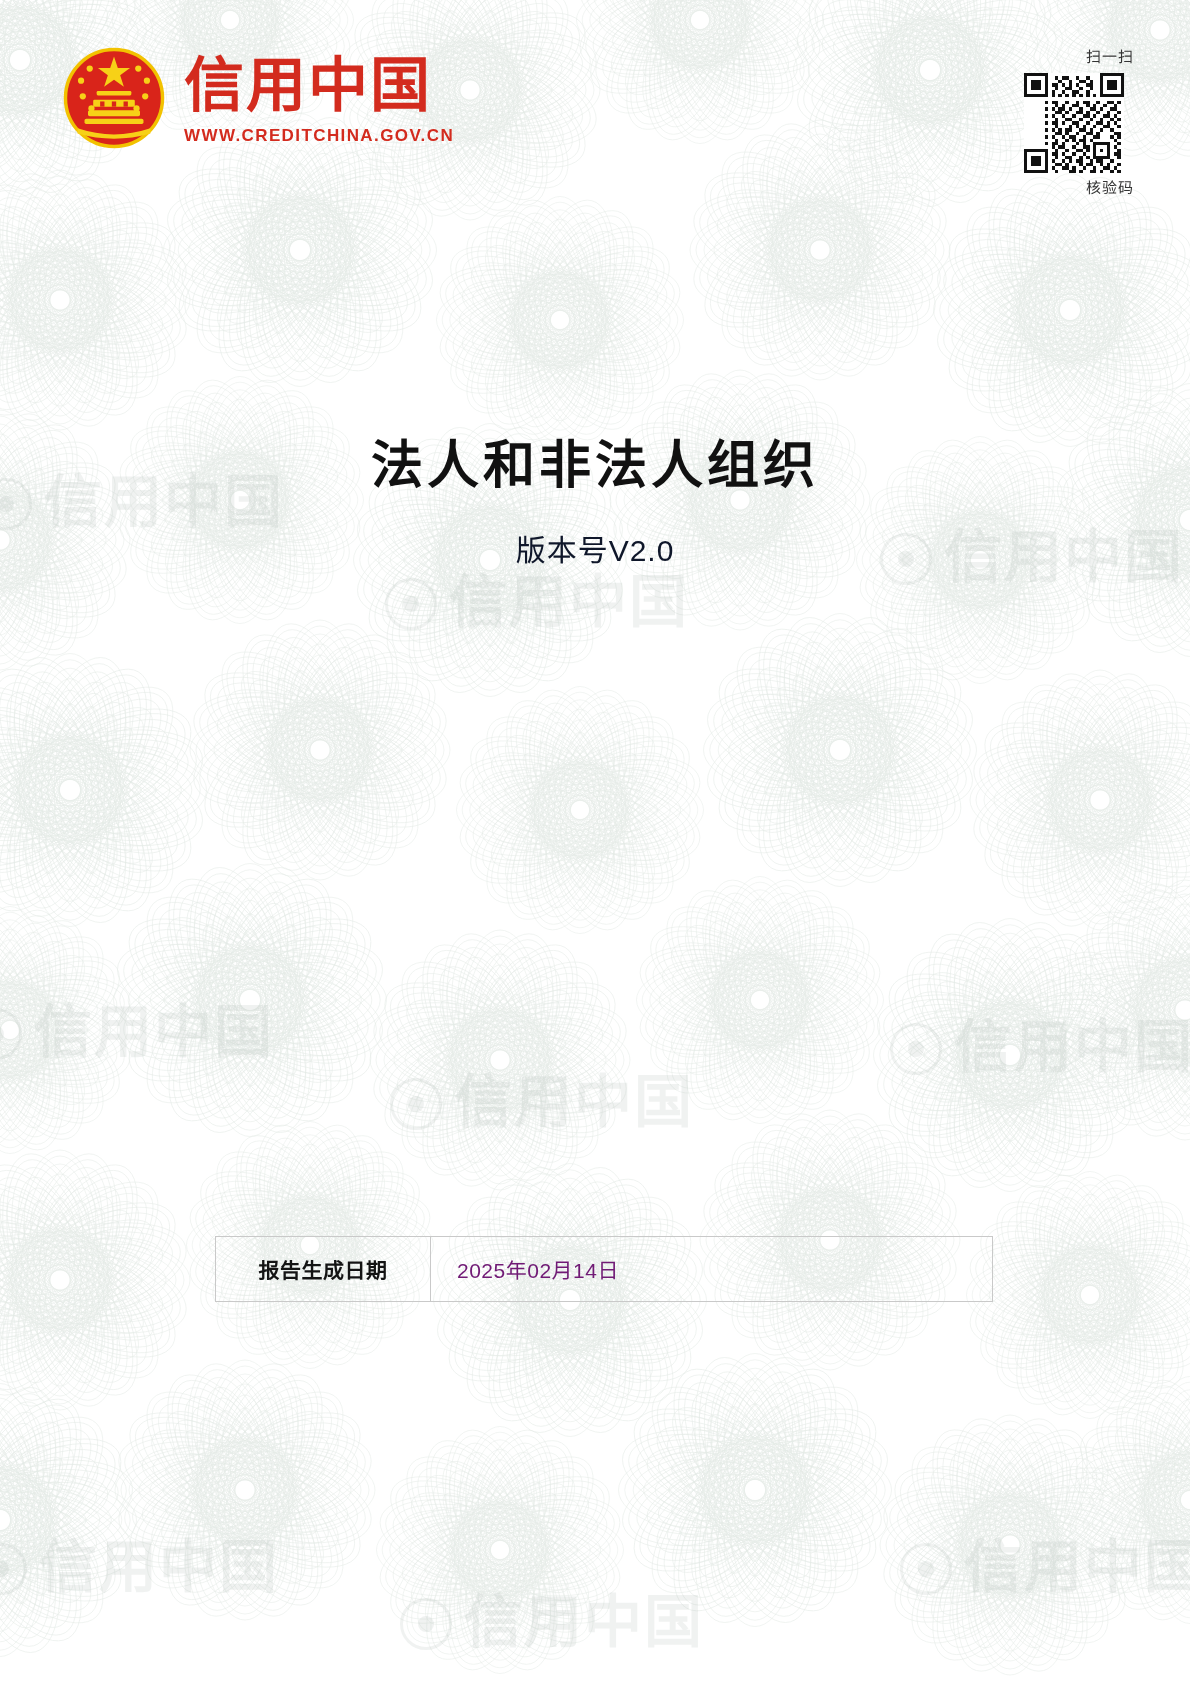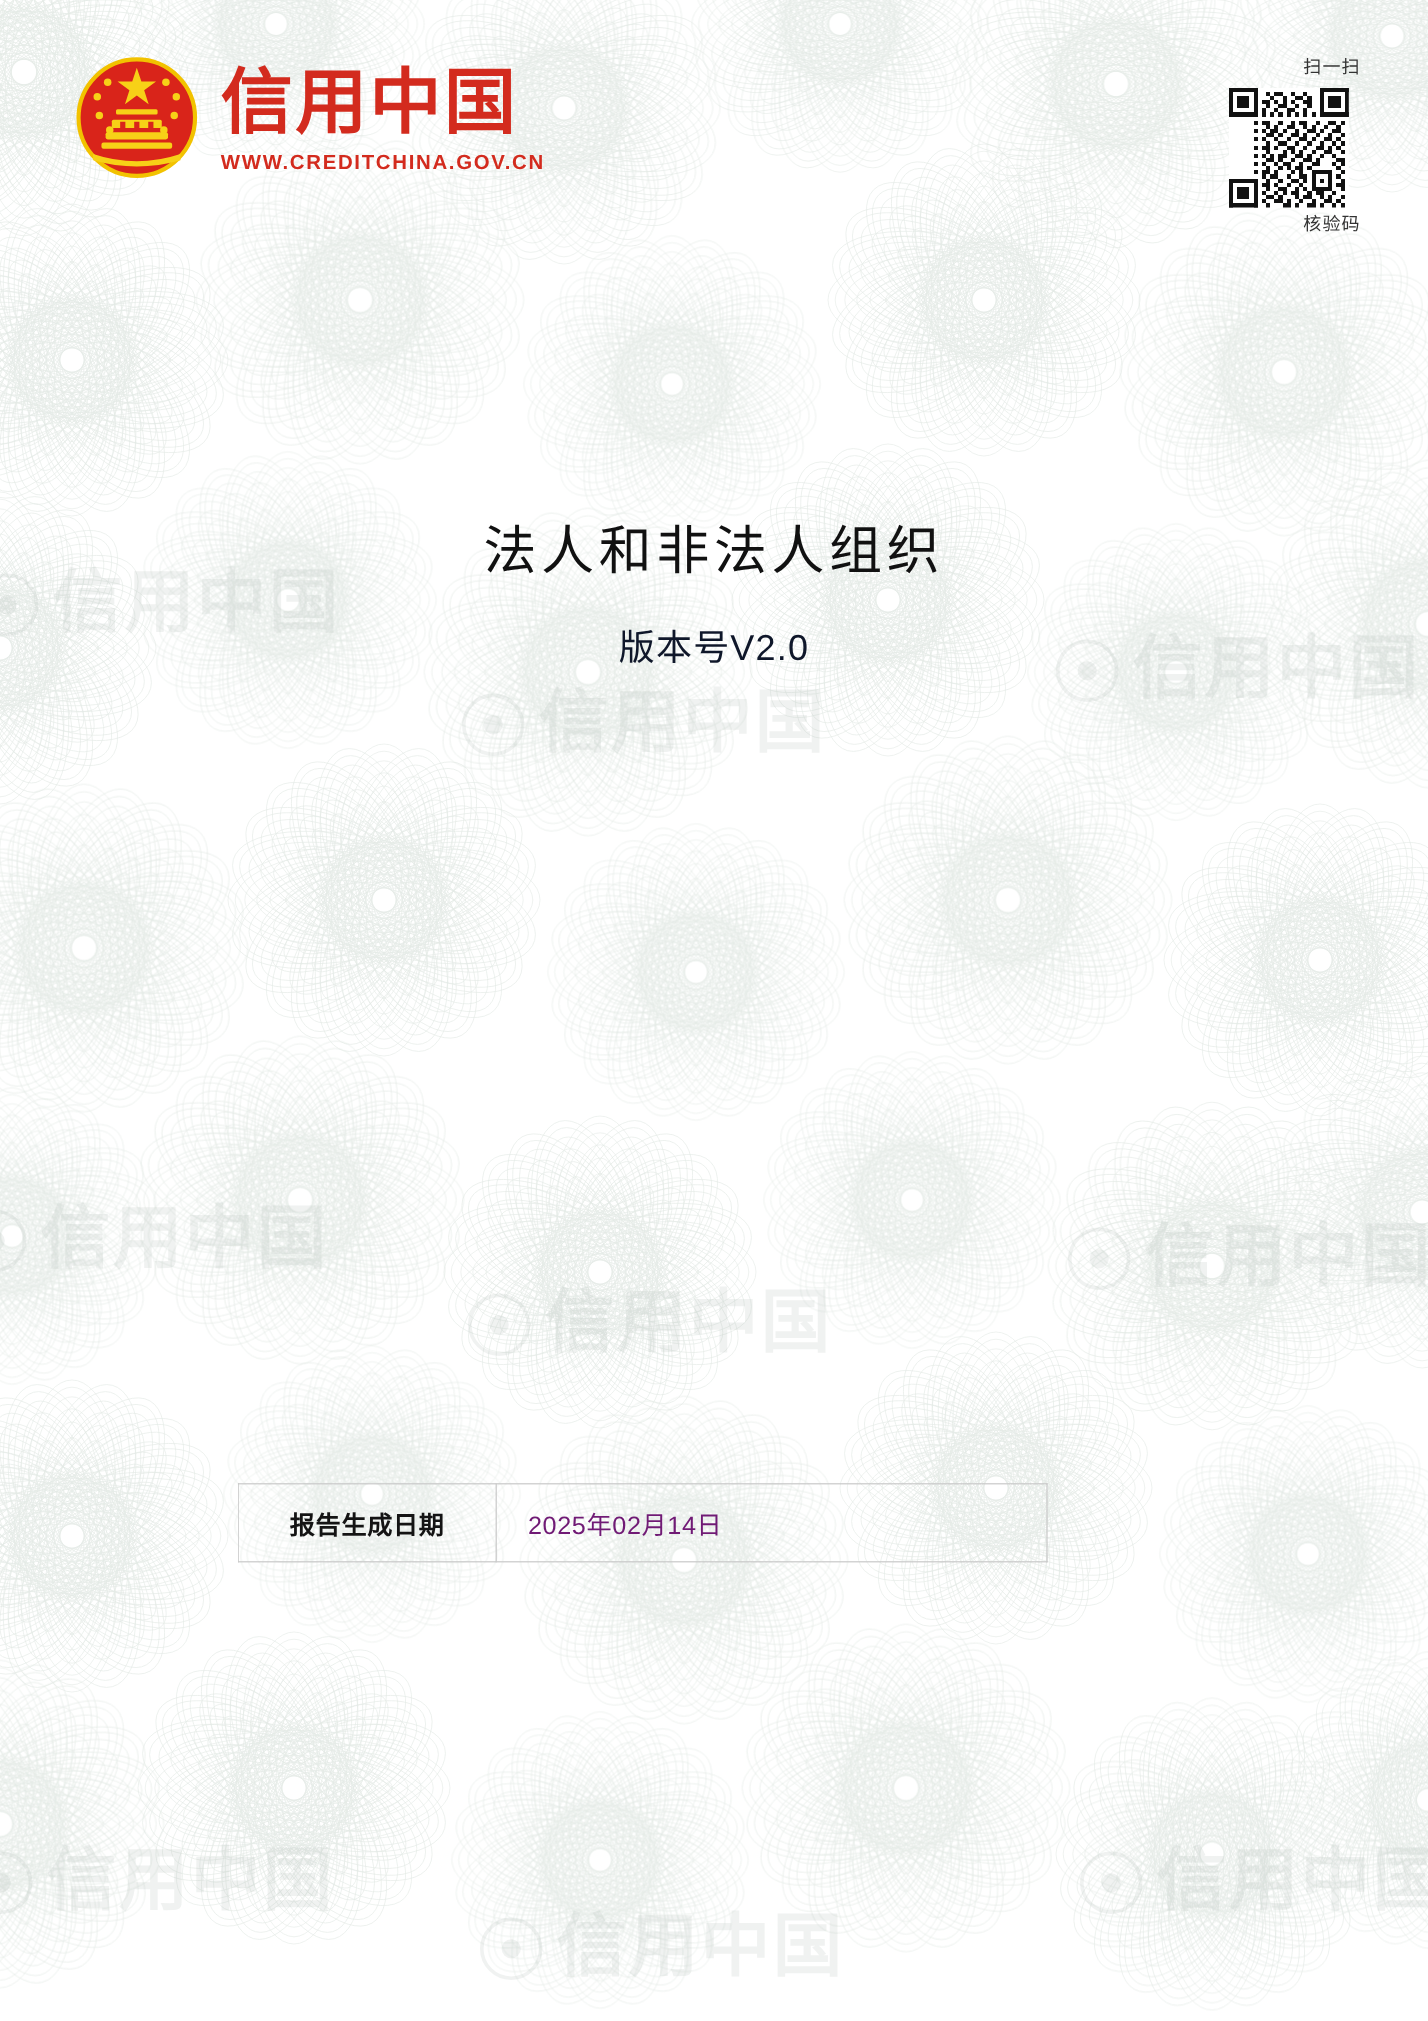--- a/index.html
+++ b/index.html
@@ -114,22 +114,22 @@
   }
 
   
   .title-block {
     position: relative;
     z-index: 3;
     text-align: center;
     margin-top: 232px;
   }
   .doc-title {
-    font-size: 44px;
-    font-weight: 400;
+    font-size: 52px;
+    font-weight: 700;
     line-height: 1.32;
     letter-spacing: 4px;
     color: #111;
   }
   .doc-version {
     margin-top: 26px;
     font-size: 30px;
     color: #0f172a;
     letter-spacing: 1px;
   }
@@ -157,23 +157,23 @@
   }
   .meta-value {
     font-size: 22px;
     color: #2a2a2a;
     letter-spacing: 0.6px;
   }
 
   
   .info-table {
     position: absolute;
-    left: 198px;
+    left: 215px;
     top: 1236px;
-    width: 675px;
+    width: 778px;
     z-index: 3;
     border-collapse: collapse;
     background: transparent;
   }
   .info-table td {
     border: 1px solid #c9c9c9;
     height: 64px;
     padding: 0 0 0 26px;
     font-size: 21px;
     color: #701a75;

